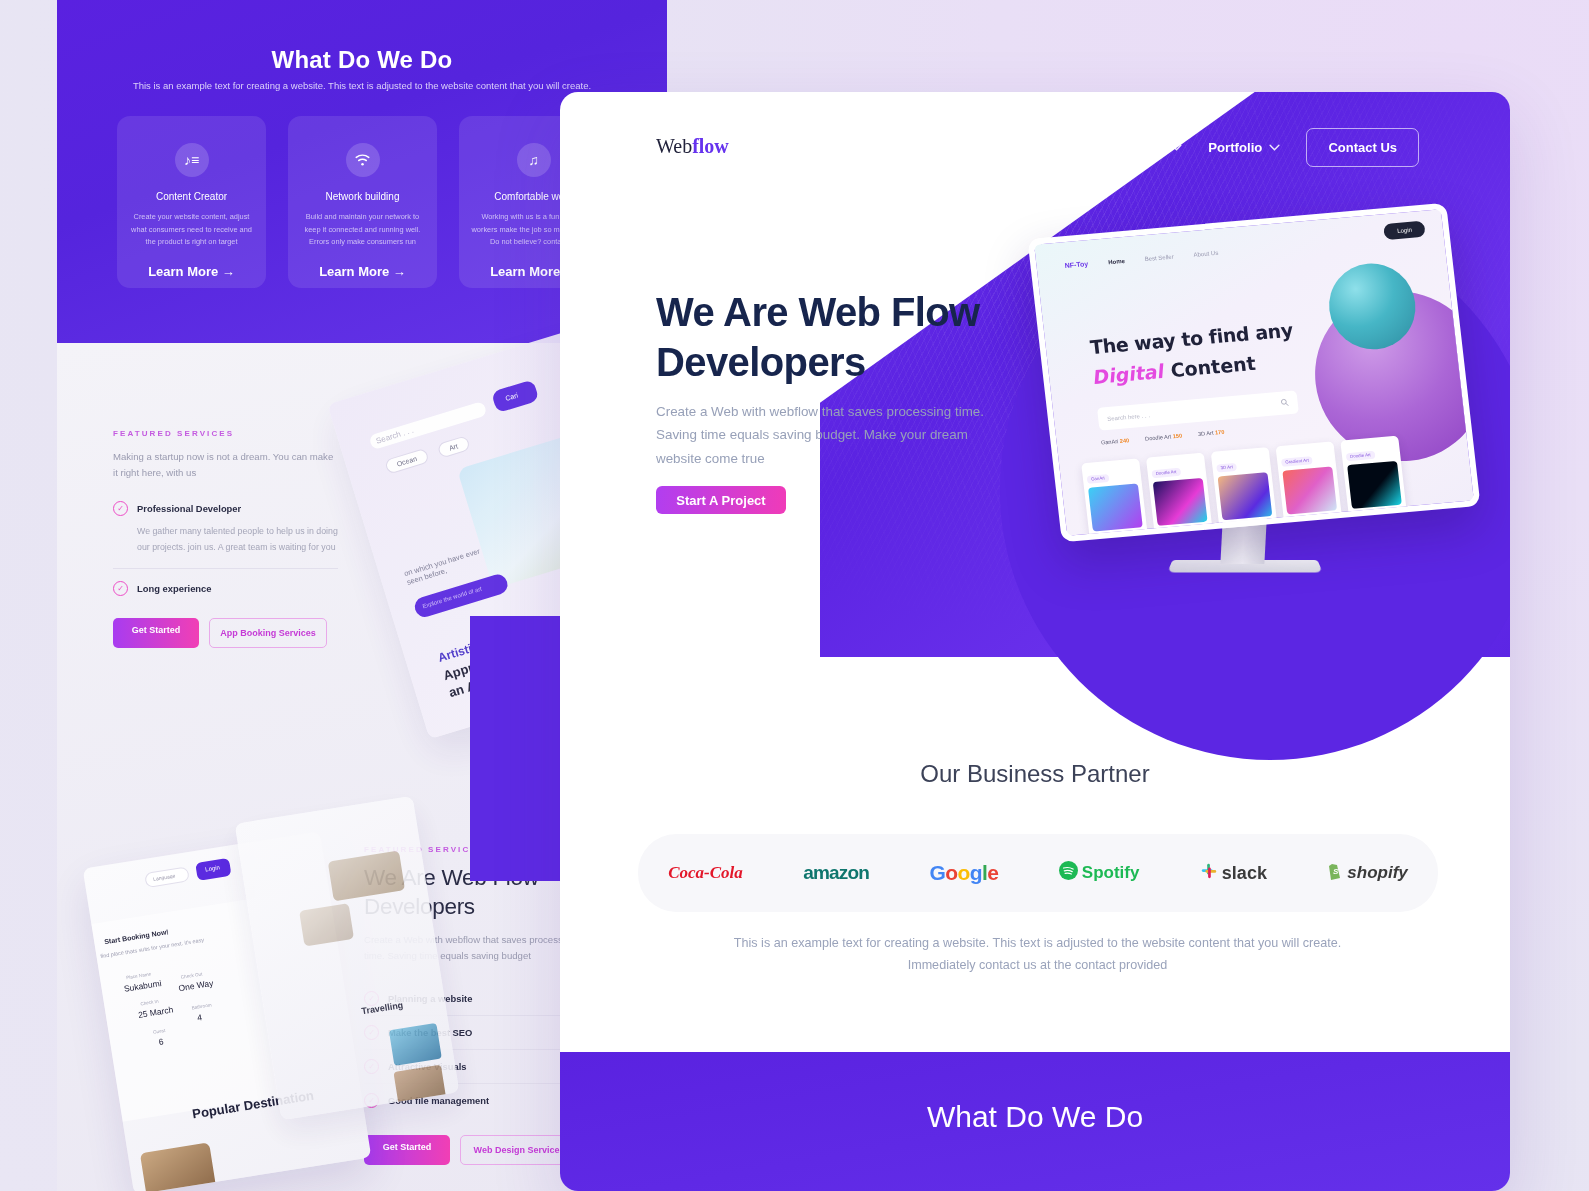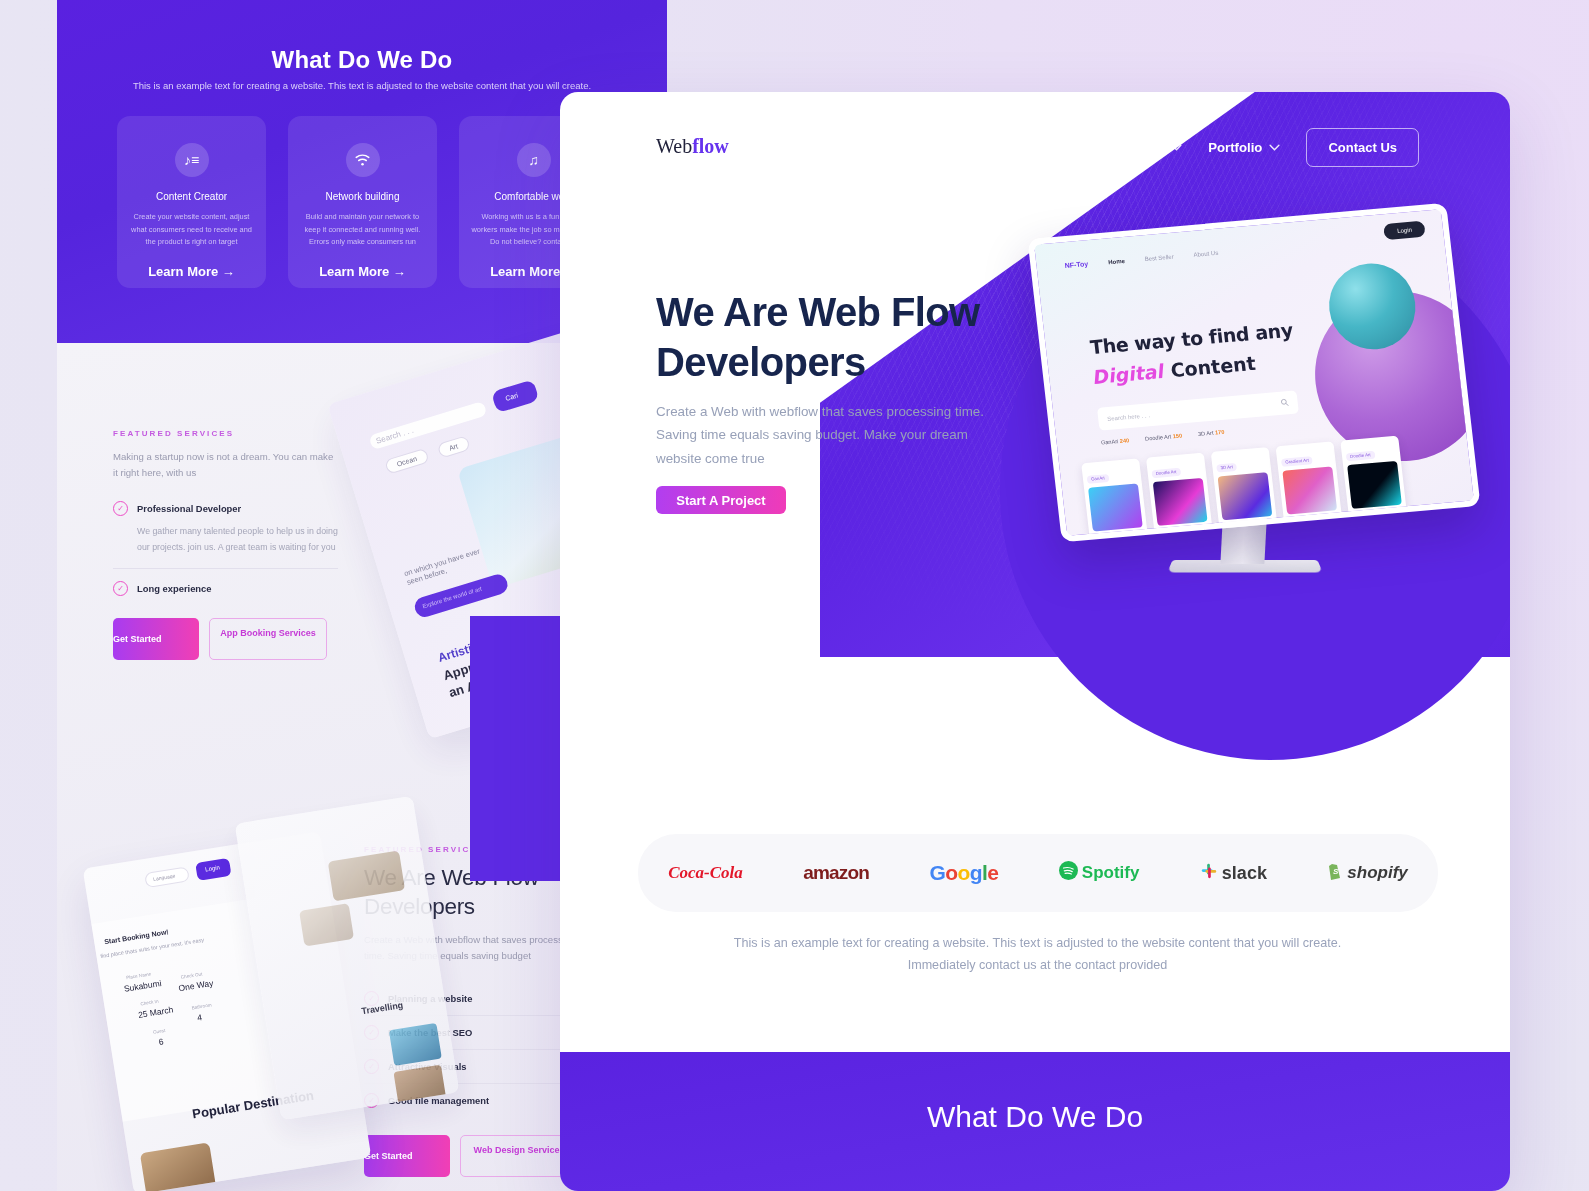--- a/index.html
+++ b/index.html
@@ -52,21 +52,21 @@
   .feat-p{ font-size:9.6px; color:#9a9bb0; line-height:1.65; margin-top:11px; }
 
   .chk-row{ display:flex; gap:9px; align-items:center; }
   .chk{ width:15px;height:15px;border-radius:50%;border:1.4px solid #ee4ec7;
         display:flex;align-items:center;justify-content:center;color:#ee4ec7;font-size:8px;flex:0 0 auto;}
   .chk-t{ font-size:9.4px; font-weight:600; color:#2a2c45; }
   .chk-d{ font-size:8.8px; color:#a4a5b8; line-height:1.9; margin:7px 0 0 24px; }
   .hr{ height:1px; background:#e2dfec; margin:12px 0; }
 
   .btn-grad{ background:linear-gradient(90deg,#a83cf0 0%,#f13fb5 100%); color:#fff;
-    border:none; border-radius:5px; font-size:9px; font-weight:700; padding:16px 0; width:86px; }
+    border:none; border-radius:5px; font-size:9px; font-weight:700; padding:7px 0; width:86px; text-align:center;}
   .btn-out{ background:transparent; border:1px solid #e9a9ea; color:#c53bd6;
     border-radius:5px; font-size:9px; font-weight:700; padding:9px 0; width:118px; text-align:center;}
 
   
   .mock{ position:absolute; border-radius:8px; overflow:hidden; }
 
   
   .blob{
     position:absolute; left:470px; top:616px; width:250px; height:265px;
     background:#5d2ae3;
@@ -442,23 +442,24 @@
             <span class="tag">Doodle Art</span>
             <div class="thumb" style="background:linear-gradient(135deg,#000814 55%,#19d6e8);"></div>
             <div class="nm">Colorfull Kotak</div>
             <div class="pr">1.650 ETH</div>
             <div class="av"></div>
           </div>
         </div>
       </div>
     </div>
 
+    <div class="ptitle">Our Business Partner</div>
     <div class="pbar">
       <span class="plogo" style="color:#e3172a;font-family:'Liberation Serif',serif;font-style:italic;font-size:17px;">Coca-Cola</span>
-      <span class="plogo" style="color:#7f1d1d;font-size:19px;letter-spacing:-.8px;">amazon</span>
+      <span class="plogo" style="color:#0f766e;font-size:19px;letter-spacing:-.8px;">amazon</span>
       <span class="plogo" style="font-size:21px;letter-spacing:-.6px;">
         <span style="color:#4285f4;">G</span><span style="color:#ea4335;">o</span><span style="color:#fbbc05;">o</span><span style="color:#4285f4;">g</span><span style="color:#34a853;">l</span><span style="color:#ea4335;">e</span>
       </span>
       <span class="plogo" style="display:flex;align-items:center;gap:4px;color:#1db954;font-size:17px;">
         <span>
           <svg width="19" height="19" viewBox="0 0 20 20">
               <circle cx="10" cy="10" r="10" fill="#1db954"></circle>
               <path d="M4.8 7.4c3.2-.9 7-.6 10 1.1M5.6 10.3c2.6-.7 5.8-.4 8.3.9M6.4 13c2.1-.5 4.6-.3 6.6.7" stroke="#fff" stroke-width="1.3" fill="none" stroke-linecap="round"></path>
             </svg>
         </span>

